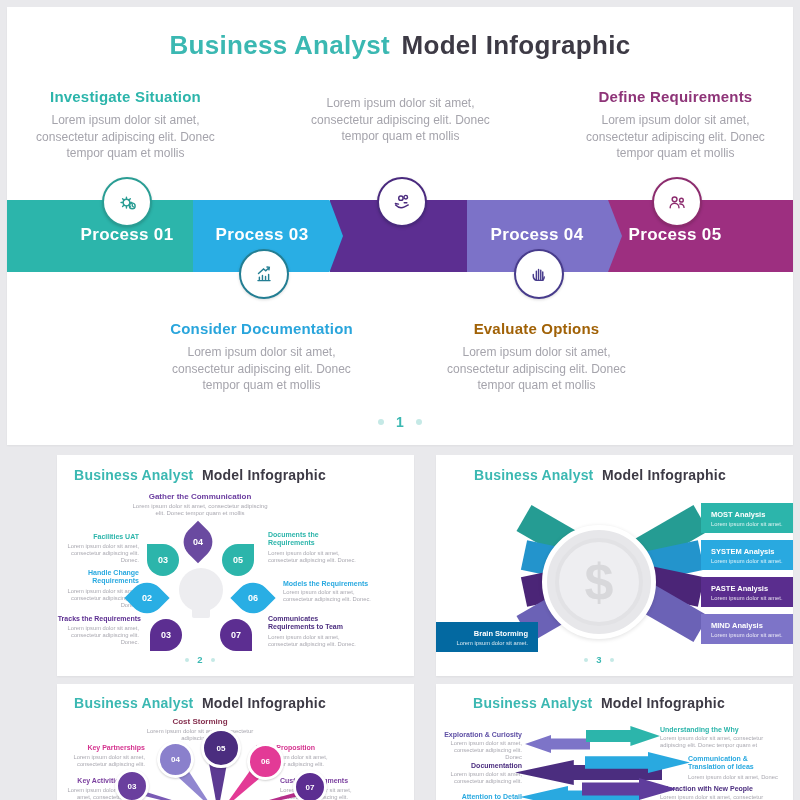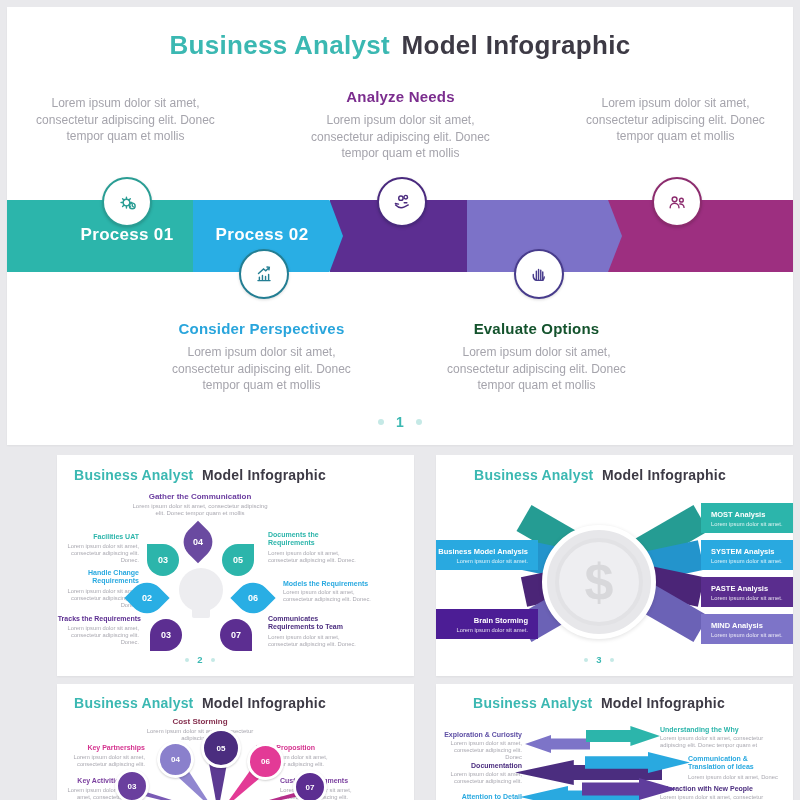--- a/index.html
+++ b/index.html
@@ -53,38 +53,41 @@
 </head>
 <body>
 
 <div class="card" style="left:7px;top:7px;width:786px;height:438px">
   <div class="abs c" style="top:23px;left:0;width:786px">
     <span class="main-title acc">Business Analyst</span>
     <span class="main-title" style="margin-left:7px">Model Infographic</span>
   </div>
 
   <div class="abs c" style="left:26px;top:81px;width:185px">
+    <div class="sec-t" style="color:#2cb5ab">Investigate Situation</div>
     <div class="sec-b">Lorem ipsum dolor sit amet, consectetur adipiscing elit. Donec tempor quam et mollis</div>
   </div>
   <div class="abs c" style="left:301px;top:81px;width:185px">
-    <div class="sec-t" style="color:#7b2d8e">Analyze Needs</div>
     <div class="sec-b">Lorem ipsum dolor sit amet, consectetur adipiscing elit. Donec tempor quam et mollis</div>
   </div>
   <div class="abs c" style="left:576px;top:81px;width:185px">
+    <div class="sec-t" style="color:#8e3478">Define Requirements</div>
     <div class="sec-b">Lorem ipsum dolor sit amet, consectetur adipiscing elit. Donec tempor quam et mollis</div>
   </div>
 
   <div class="seg" style="left:0;width:186px;background:#2cb5ab"></div>
   <div class="seg arrowseg" style="left:186px;width:150px;background:#29aee4"></div>
   <div class="seg" style="left:323px;width:137px;background:#5c2e91"></div>
   <div class="seg arrowseg" style="left:460px;width:155px;background:#7c72c8"></div>
   <div class="seg" style="left:601px;width:185px;background:#9d2f80"></div>
 
   <div class="bl" style="left:40px">Process 01</div>
-  <div class="bl" style="left:175px">Process 02</div>
+  <div class="bl" style="left:175px">Process 03</div>
+  <div class="bl" style="left:450px">Process 04</div>
+  <div class="bl" style="left:588px">Process 05</div>
 
   <div class="badge" style="left:95px;top:170px;border:2px solid #2a9d94;color:#2a9d94">
     <span>
       <svg width="22" height="22" viewBox="0 0 20 20" fill="none" stroke="currentColor" stroke-width="1.3" stroke-linecap="round">
         <circle cx="9.5" cy="10.5" r="3"></circle>
           <path d="M9.5 5.6v1.6M9.5 13.8v1.6M4.6 10.5h1.6M12.9 10.5h1.5M6 7l1.1 1.1M11.9 12.9 13 14M13 7l-1.1 1.1M7.1 12.9 6 14"></path>
         <circle cx="14.8" cy="13.6" r="2.6"></circle>
           <path d="M14.8 12.3v1.3l.9.8"></path>
       </svg>
     </span>
@@ -119,25 +122,25 @@
   <div class="badge" style="left:507px;top:242px;border:2px solid #483c8c;color:#483c8c">
     <span>
       <svg width="22" height="22" viewBox="0 0 20 20" fill="none" stroke="currentColor" stroke-width="1.3" stroke-linecap="round">
         <path d="M7.6 15.8V7.4M9.6 15.8V5.8M11.6 15.8V6.6M13.4 15.8V8.2"></path>
         <path d="M7.6 15.8c-1.7-.5-2.8-2-2.8-3.8v-1.6M7.6 15.8h5.8c.8-.9 1.4-2 1.4-3.2"></path>
       </svg>
     </span>
   </div>
 
   <div class="abs c" style="left:162px;top:313px;width:185px">
-    <div class="sec-t" style="color:#29a5dc">Consider Perspectives</div>
+    <div class="sec-t" style="color:#29a5dc">Consider Documentation</div>
     <div class="sec-b">Lorem ipsum dolor sit amet, consectetur adipiscing elit. Donec tempor quam et mollis</div>
   </div>
   <div class="abs c" style="left:437px;top:313px;width:185px">
-    <div class="sec-t" style="color:#14532d">Evaluate Options</div>
+    <div class="sec-t" style="color:#a16207">Evaluate Options</div>
     <div class="sec-b">Lorem ipsum dolor sit amet, consectetur adipiscing elit. Donec tempor quam et mollis</div>
   </div>
 
   <div class="pg" style="left:0;top:407px;width:786px">
     <span class="pgd"></span>
     <span class="pgn">1</span>
     <span class="pgd"></span>
   </div>
 </div>
 
@@ -206,25 +209,21 @@
 
   <div class="stub" style="left:88px;top:48px;background:#259c93;transform:rotate(30deg);transform-origin:left center"></div>
   <div class="stub" style="left:88px;top:85px;background:#2394cc;transform:rotate(12deg);transform-origin:left center"></div>
   <div class="stub" style="left:88px;top:122px;background:#4b2577;transform:rotate(-12deg);transform-origin:left center"></div>
   <div class="stub" style="left:88px;top:159px;background:#6b62b6;transform:rotate(-30deg);transform-origin:left center"></div>
   <div class="stub" style="left:191px;top:48px;background:#259c93;transform:rotate(-30deg);transform-origin:right center"></div>
   <div class="stub" style="left:191px;top:85px;background:#2394cc;transform:rotate(-12deg);transform-origin:right center"></div>
   <div class="stub" style="left:191px;top:122px;background:#4b2577;transform:rotate(12deg);transform-origin:right center"></div>
   <div class="stub" style="left:191px;top:159px;background:#6b62b6;transform:rotate(30deg);transform-origin:right center"></div>
 
-  <div class="ribbon" style="left:0;top:85px;width:92px;background:#29a9e0;text-align:right;padding-right:10px">
-    <div class="rt">Business Model Analysis</div>
-    <div class="rb">Lorem ipsum dolor sit amet.</div>
-  </div>
-  <div class="ribbon" style="left:0;top:154px;width:92px;background:#4c1d95;text-align:right;padding-right:10px">
+  <div class="ribbon" style="left:0;top:167px;width:92px;background:#0369a1;text-align:right;padding-right:10px">
     <div class="rt">Brain Storming</div>
     <div class="rb">Lorem ipsum dolor sit amet.</div>
   </div>
 
   <div class="ribbon" style="left:265px;top:48px;width:92px;background:#2cb5ab;padding-left:10px">
     <div class="rt">MOST Analysis</div>
     <div class="rb">Lorem ipsum dolor sit amet.</div>
   </div>
   <div class="ribbon" style="left:265px;top:85px;width:92px;background:#29a9e0;padding-left:10px">
     <div class="rt">SYSTEM Analysis</div>

